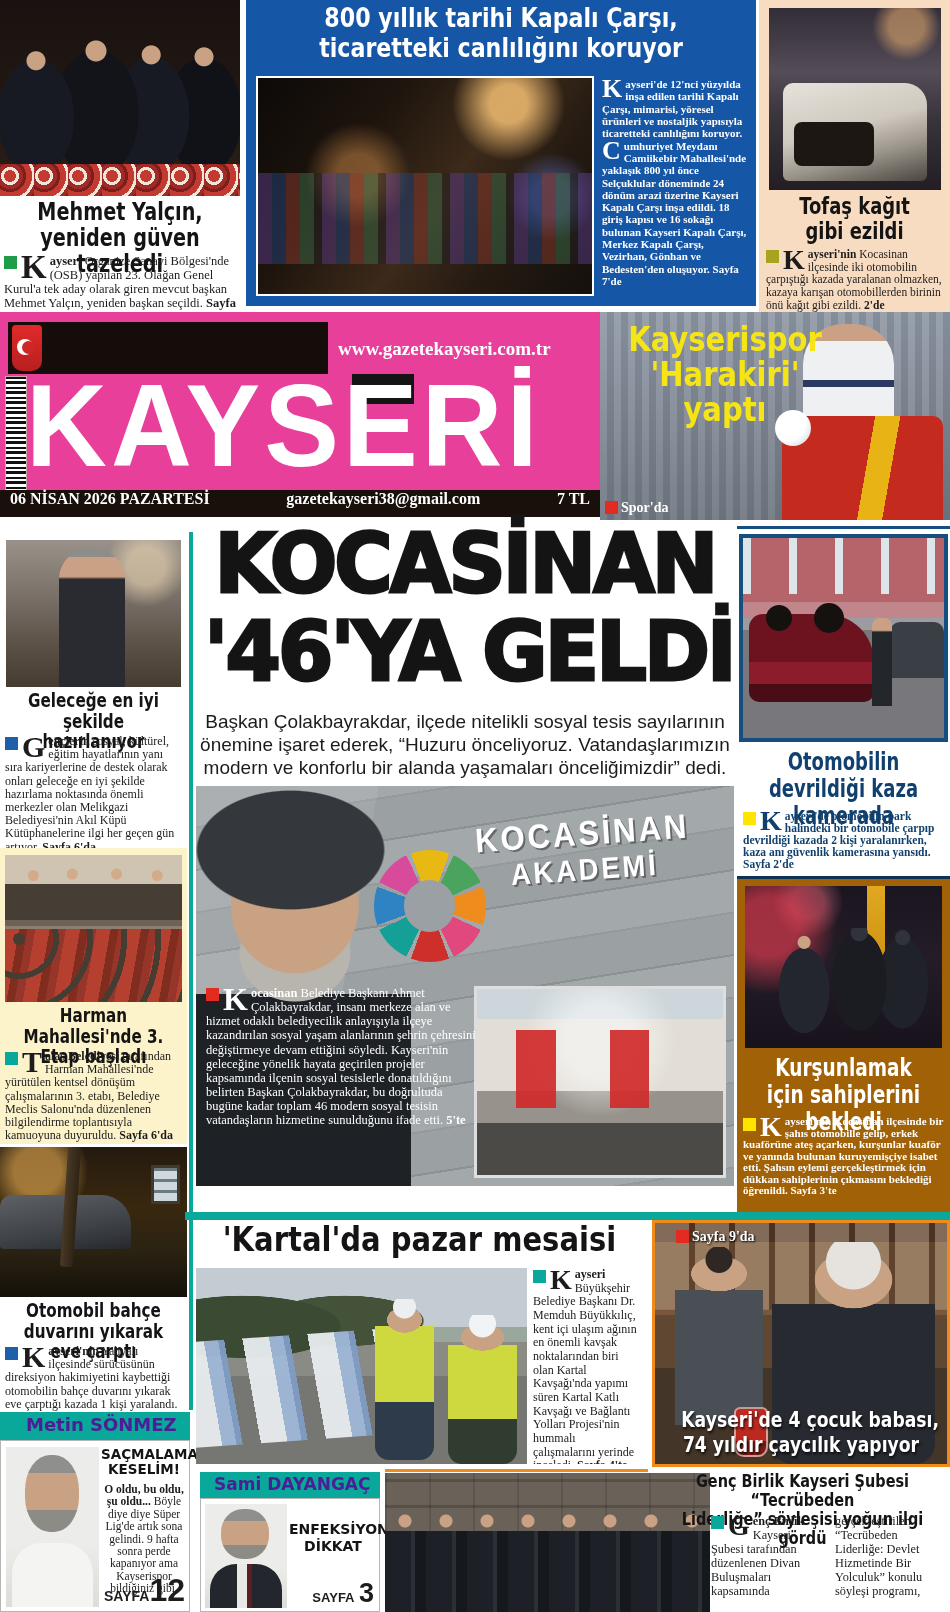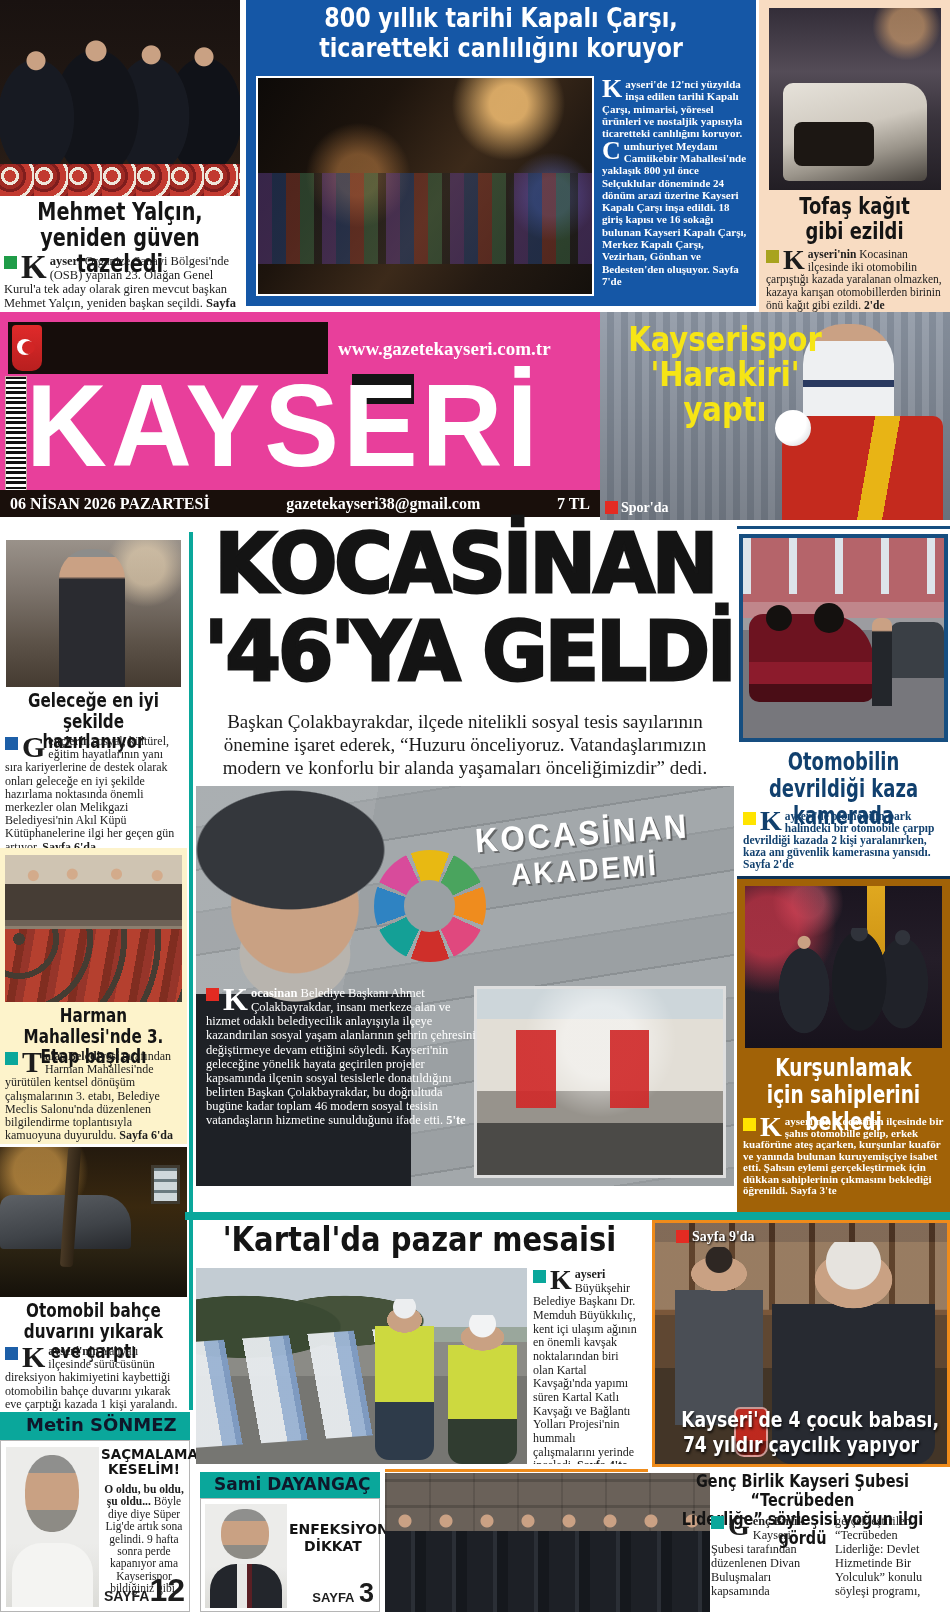--- a/index.html
+++ b/index.html
@@ -12,21 +12,21 @@
   .cnd{display:block;transform:scaleX(var(--sx,.74));transform-origin:50% 50%;white-space:nowrap}
   .cnd2{display:block;transform:scaleX(var(--sx,.74));transform-origin:50% 50%}
   .sq{float:left;width:13px;height:13px;margin:2px 4px 0 0}
   .sq.g{background:#1f9c48}.sq.o{background:#a8a31e}.sq.b{background:#1d5fa8}
   .sq.t{background:#0aa79b}.sq.y{background:#ffe400}.sq.r{background:#e32b22}
   .dc{float:left;font-weight:bold;font-size:33px;line-height:26px;margin:0 3px 0 0}
   p.bdy{font-size:12.5px;line-height:1.13}
   .w{color:#fff}
   .navytxt{color:#11406e}
   .pg{font-weight:bold}
-  .tealbar{position:absolute;background:#0aa79b;color:#0f172a;font-family:"DejaVu Sans",sans-serif;
+  .tealbar{position:absolute;background:#0aa79b;color:#4c1d95;font-family:"DejaVu Sans",sans-serif;
            font-weight:bold;font-size:18px;line-height:26px;padding-left:26px}
   .colbox{position:absolute;background:#fff;border:1px solid #b5b5b5}
   
   .ph-osb{background:
     radial-gradient(circle at 15% 31%,#c9a183 9px,transparent 10px),
     radial-gradient(circle at 40% 26%,#c9a183 10px,transparent 11px),
     radial-gradient(circle at 63% 28%,#c9a183 9px,transparent 10px),
     radial-gradient(circle at 85% 29%,#c9a183 9px,transparent 10px),
     radial-gradient(ellipse 16% 30% at 15% 60%,#171a22 98%,transparent),
     radial-gradient(ellipse 18% 33% at 40% 58%,#12141a 98%,transparent),
@@ -234,21 +234,21 @@
   </section>
 
   <header class="abs" style="left:0;top:312px;width:600px;height:205px;background:#e83f9b">
     <div class="abs" style="left:8px;top:10px;width:320px;height:52px;background:#160d0b;display:flex;align-items:center">
       <span class="flag"></span>
     </div>
     <div class="abs w" style="left:338px;top:26px;font-weight:bold;font-size:19px">www.gazetekayseri.com.tr</div>
     <div class="barcode"></div>
     <div class="abs" style="left:352px;top:62px;width:62px;height:30px;background:#141414"></div>
     <div class="abs" style="left:26px;top:44px;width:574px;font-family:'Liberation Sans',sans-serif;font-weight:bold;font-size:112px;line-height:140px;color:#fff;letter-spacing:4px;transform:scaleY(1.04)">KAYSERİ</div>
-    <div class="abs w" style="left:0;bottom:0;width:600px;height:27px;background:#190f0b;display:flex;align-items:center;justify-content:space-between;padding:0 10px;font-weight:bold;font-size:16px">
+    <div class="abs w" style="left:0;bottom:0;width:600px;height:27px;background:#190f0b;display:flex;justify-content:space-between;padding:0 10px;font-weight:bold;font-size:16px">
       <span>06 NİSAN 2026 PAZARTESİ</span>
       <span>gazetekayseri38@gmail.com</span>
       <span>7 TL</span>
     </div>
   </header>
 
   <section class="ph ph-spor" style="left:600px;top:312px;width:350px;height:208px">
     <div class="plyr-white"></div>
     <div class="plyr-red"></div>
     <div class="ball"></div>
@@ -322,21 +322,21 @@
     <div class="abs" style="right:4px;bottom:2px;font-family:'Liberation Sans',sans-serif;font-weight:bold">
       <span style="font-size:14px">SAYFA</span><span style="font-size:32px">12</span>
     </div>
   </section>
 
   <section class="abs" style="left:196px;top:520px;width:538px;height:668px">
     <h1 class="hl" style="font-size:82px;line-height:88px;letter-spacing:-3px;-webkit-text-stroke:3px #151515">
       <span class="cnd" style="--sx:.97">KOCASİNAN</span>
       <span class="cnd" style="--sx:.97">'46'YA GELDİ</span>
     </h1>
-    <p class="abs" style="left:0;top:190px;width:538px;font-family:Liberation Serif, serif;font-size:19px;line-height:23px;text-align:center">Başkan Çolakbayrakdar, ilçede nitelikli sosyal tesis sayılarının önemine işaret ederek, “Huzuru önceliyoruz. Vatandaşlarımızın modern ve konforlu bir alanda yaşamaları önceliğimizdir” dedi.</p>
+    <p class="abs" style="left:0;top:190px;width:538px;font-family:Liberation Sans, sans-serif;font-size:19px;line-height:23px;text-align:center">Başkan Çolakbayrakdar, ilçede nitelikli sosyal tesis sayılarının önemine işaret ederek, “Huzuru önceliyoruz. Vatandaşlarımızın modern ve konforlu bir alanda yaşamaları önceliğimizdir” dedi.</p>
     <div class="ph ph-akad" style="left:0;top:266px;width:538px;height:400px">
       <div class="akad-logo"></div>
       <div class="akad-sign">
         <div style="font-size:34px">KOCASİNAN</div>
         <div style="font-size:30px">AKADEMİ</div>
       </div>
       <div class="mayor"></div>
       <div class="inset">
         <div class="inset-flags"></div>
       </div>

